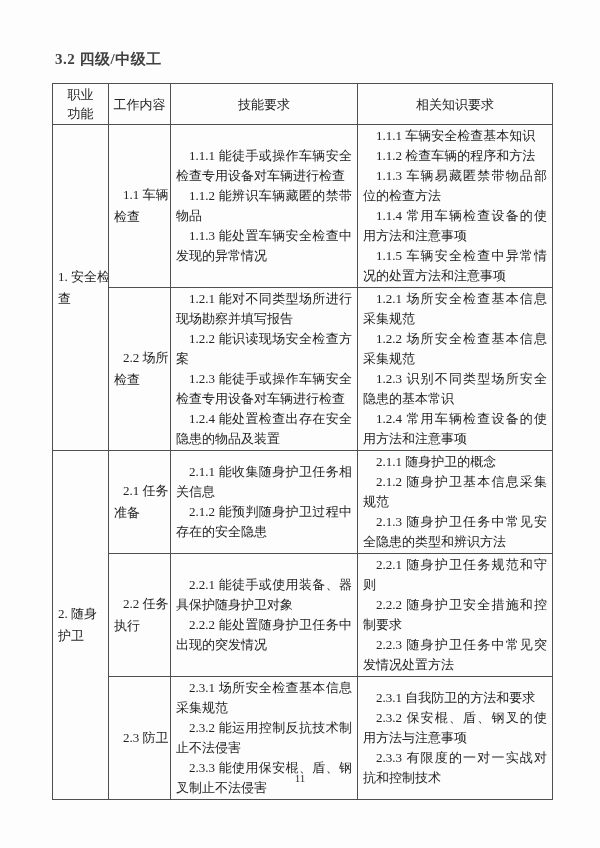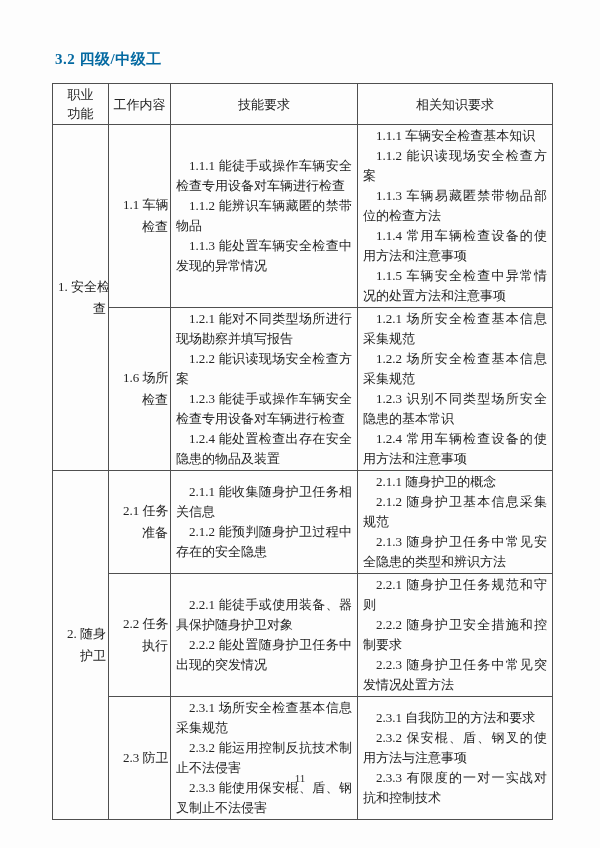--- a/index.html
+++ b/index.html
@@ -15,21 +15,21 @@
     background: #fdfdfd;
     overflow: hidden;
   }
   .doc-title {
     position: absolute;
     left: 55px; top: 50px;
     margin: 0;
     font-size: 15px;
     font-weight: bold;
     letter-spacing: 0.5px;
-    color: #0369a1;
+    color: #404040;
     white-space: pre;
   }
   table.std-table {
     position: absolute;
     left: 52px; top: 83px;
     width: 500px;
     border-collapse: collapse;
     table-layout: fixed;
   }
   .std-table col.c-func { width: 56px; }
@@ -53,21 +53,21 @@
   }
   tr.r-11 { height: 161px; }
   tr.r-12 { height: 162px; }
   tr.r-21 { height: 84px; }
   tr.r-22 { height: 99px; }
   tr.r-23 { height: 104px; }
   td.func-cell, td.work-cell {
     padding: 1px 2px 1px 5px;
     line-height: 22px;
     white-space: pre;
-    text-align: right;
+    text-align: left;
   }
   td.work-cell { text-indent: 9px; }
   td.para-cell { padding: 1px 5px; }
   .para-cell p {
     margin: 0;
     line-height: 20px;
     text-indent: 13px;
     text-align: justify;
   }
   .page-number {
@@ -106,29 +106,29 @@
 查</td>
         <td class="work-cell">1.1 车辆
 检查</td>
         <td class="para-cell">
           <p>1.1.1 能徒手或操作车辆安全检查专用设备对车辆进行检查</p>
           <p>1.1.2 能辨识车辆藏匿的禁带物品</p>
           <p>1.1.3 能处置车辆安全检查中发现的异常情况</p>
         </td>
         <td class="para-cell">
           <p>1.1.1 车辆安全检查基本知识</p>
-          <p>1.1.2 能识读现场安全检查方案</p>
+          <p>1.1.2 检查车辆的程序和方法</p>
           <p>1.1.3 车辆易藏匿禁带物品部位的检查方法</p>
           <p>1.1.4 常用车辆检查设备的使用方法和注意事项</p>
           <p>1.1.5 车辆安全检查中异常情况的处置方法和注意事项</p>
         </td>
       </tr>
 
       <tr class="r-12">
-        <td class="work-cell">1.6 场所
+        <td class="work-cell">2.2 场所
 检查</td>
         <td class="para-cell">
           <p>1.2.1 能对不同类型场所进行现场勘察并填写报告</p>
           <p>1.2.2 能识读现场安全检查方案</p>
           <p>1.2.3 能徒手或操作车辆安全检查专用设备对车辆进行检查</p>
           <p>1.2.4 能处置检查出存在安全隐患的物品及装置</p>
         </td>
         <td class="para-cell">
           <p>1.2.1 场所安全检查基本信息采集规范</p>
           <p>1.2.2 场所安全检查基本信息采集规范</p>

